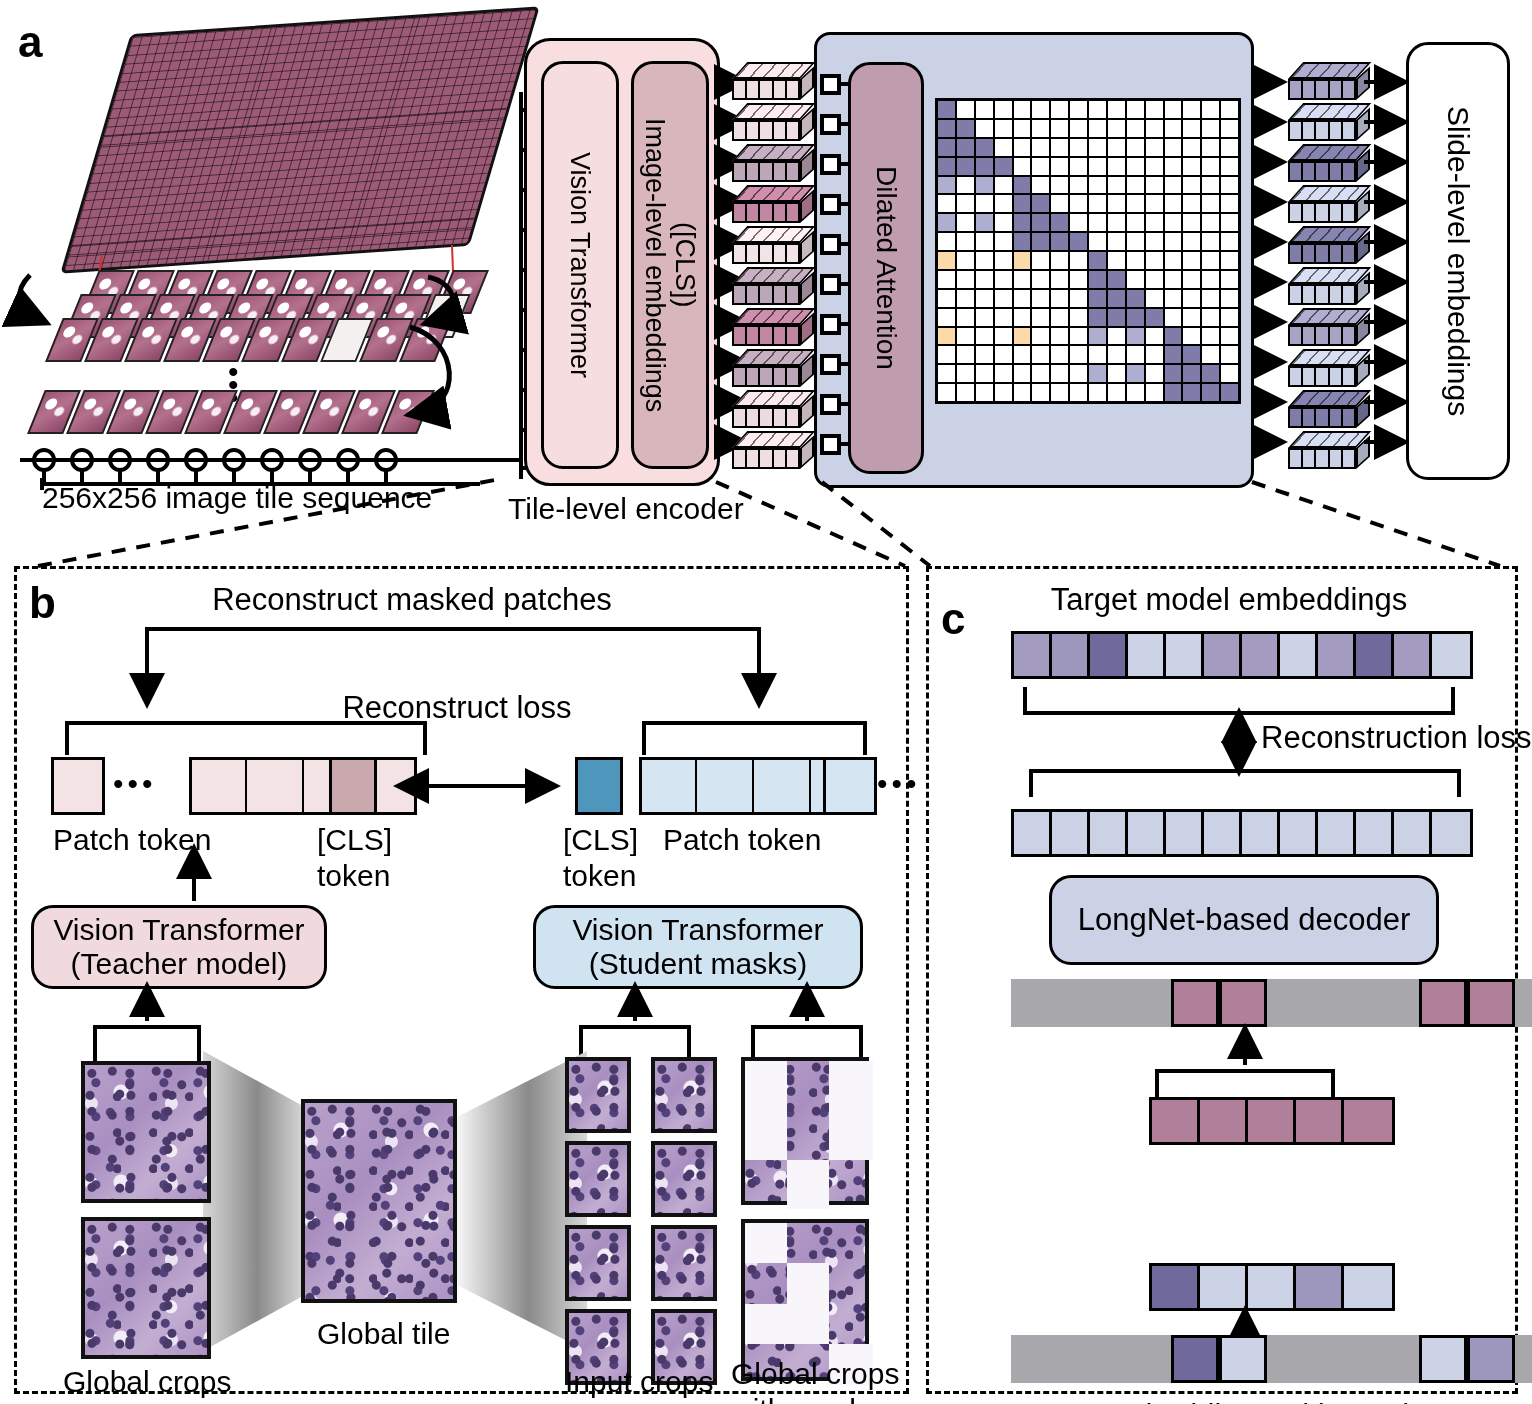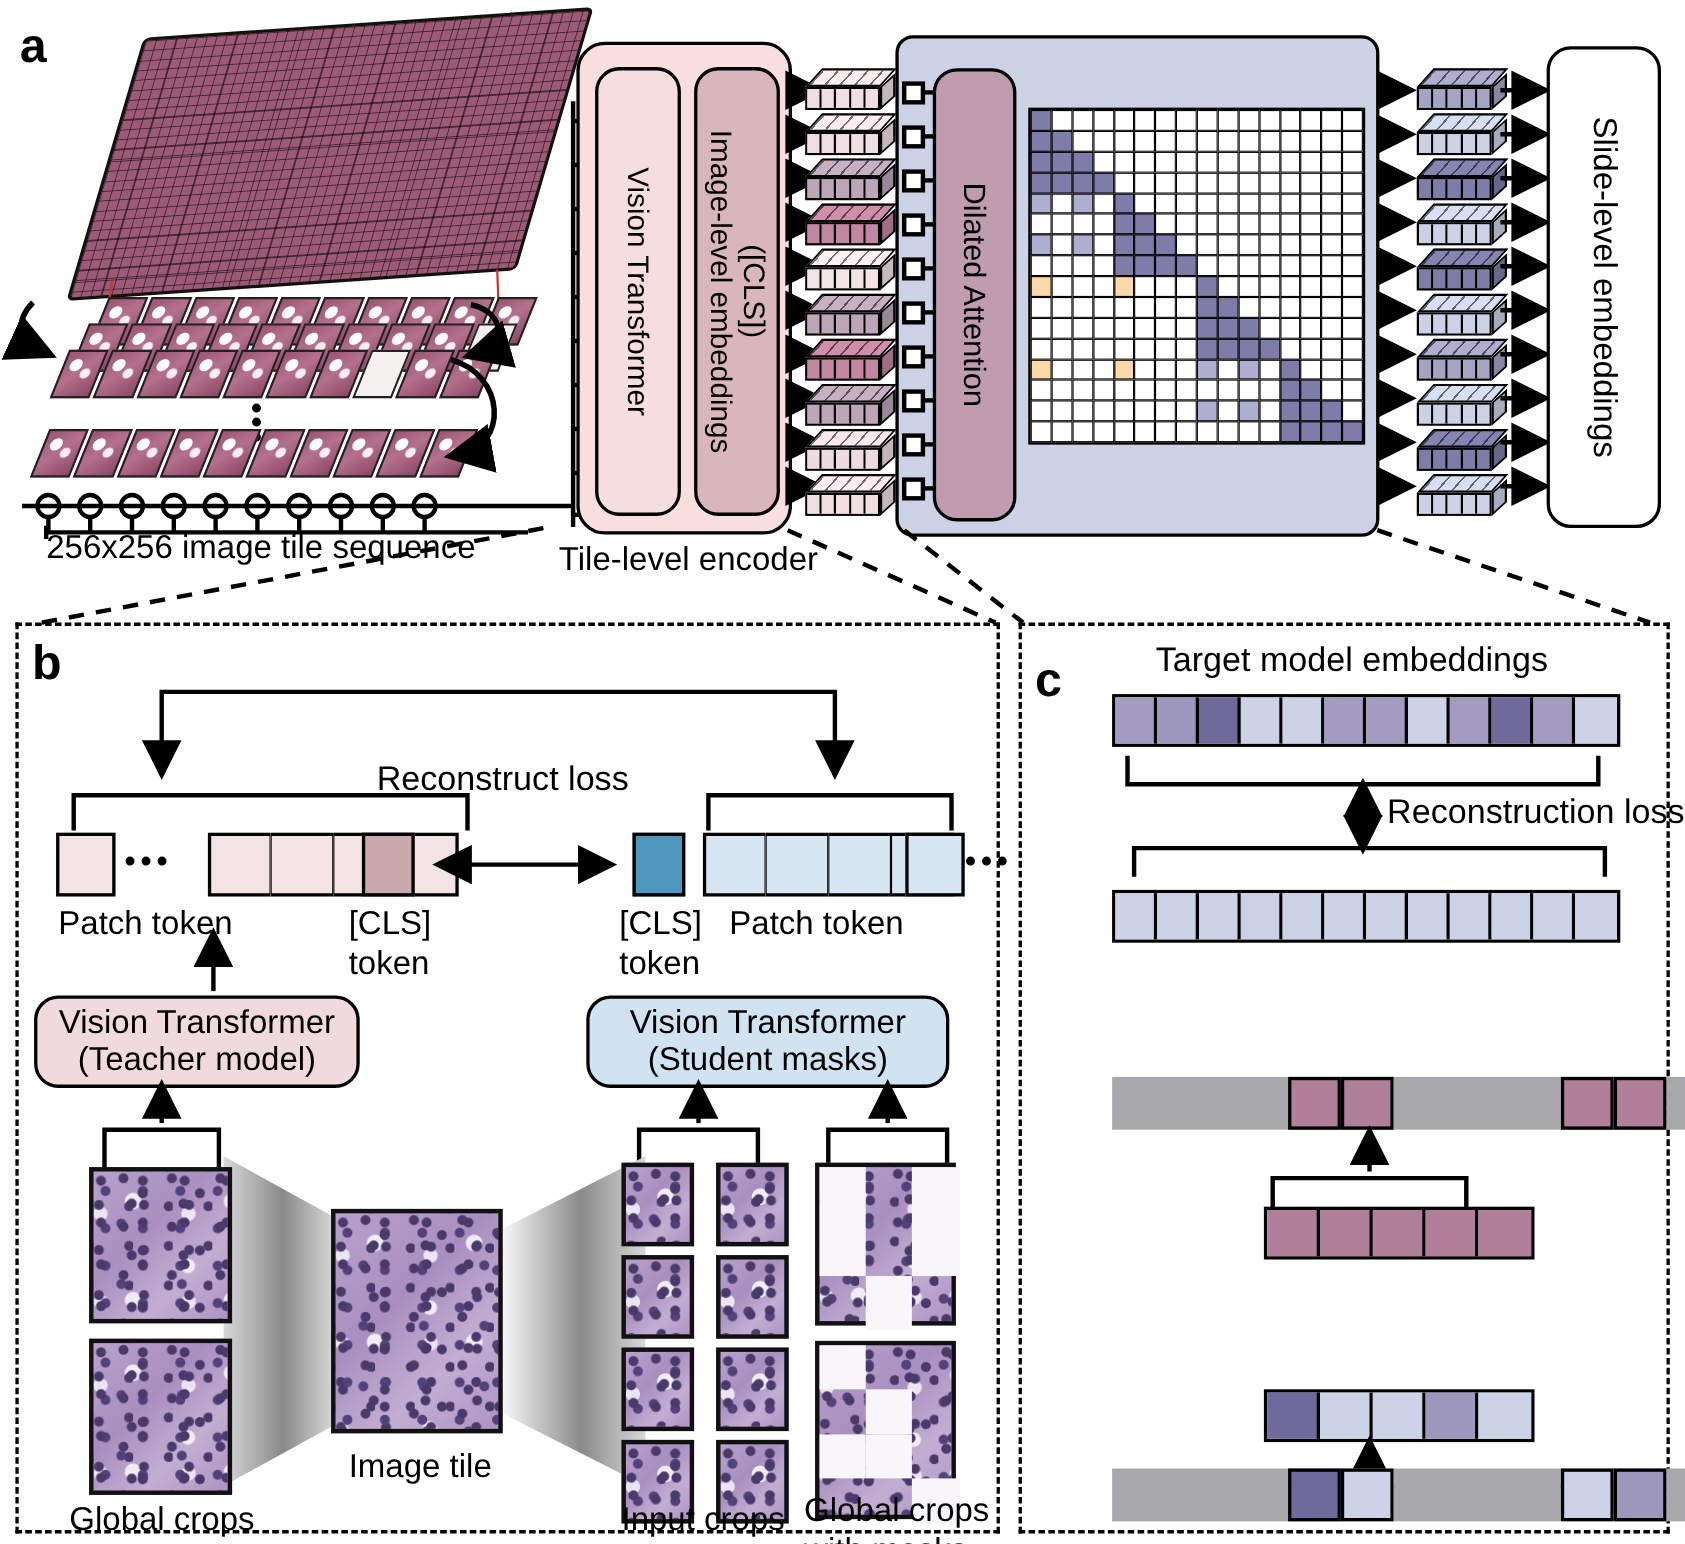--- a/index.html
+++ b/index.html
@@ -799,20 +799,21 @@
     <line x1="716" y1="12" x2="905" y2="96"></line>
     <line x1="822" y1="12" x2="930" y2="96"></line>
     <line x1="1252" y1="12" x2="1500" y2="96"></line>
   </g>
 </svg>
 
 <div class="abs dashframe" style="left:14px;top:566px;width:895px;height:828px;">
 
   <div class="abs panel-letter" style="left:12px;top:12px;">b</div>
 
+  <div class="abs lbl lbl-c" style="left:145px;top:14px;width:500px;font-size:31px;">Reconstruct masked patches</div>
 
   <svg class="abs" style="left:110px;top:56px;width:680px;height:90px;">
     <path d="M20,44 L20,4 L632,4 L632,44" fill="none" stroke="#000" stroke-width="4"></path>
     <g stroke="#000" stroke-width="4" marker-end="url(#ah)">
       <line x1="20" y1="44" x2="20" y2="72"></line>
       <line x1="632" y1="44" x2="632" y2="72"></line>
     </g>
   </svg>
 
   <div class="abs lbl lbl-c" style="left:300px;top:122px;width:280px;font-size:31px;">Reconstruct loss</div>
@@ -897,21 +898,21 @@
               clip-path:polygon(0 0,100% 22%,100% 78%,0 100%);"></div>
   <div class="abs" style="left:440px;top:482px;width:130px;height:300px;
               background:linear-gradient(270deg,#d8d8d8,#8a8a8a 45%,#f7f7f7);
               clip-path:polygon(100% 0,0 22%,0 78%,100% 100%);"></div>
 
   <div class="abs tissue" style="left:64px;top:492px;width:130px;height:142px;"></div>
   <div class="abs tissue" style="left:64px;top:648px;width:130px;height:142px;"></div>
   <div class="abs lbl" style="left:46px;top:796px;font-size:30px;">Global crops</div>
 
   <div class="abs tissue" style="left:284px;top:530px;width:156px;height:204px;"></div>
-  <div class="abs lbl" style="left:300px;top:748px;font-size:30px;">Image tile</div>
+  <div class="abs lbl" style="left:300px;top:748px;font-size:30px;">Global tile</div>
 
   <div class="abs tissue" style="left:548px;top:488px;width:66px;height:76px;"></div>
   <div class="abs tissue" style="left:634px;top:488px;width:66px;height:76px;"></div>
   <div class="abs tissue" style="left:548px;top:572px;width:66px;height:76px;"></div>
   <div class="abs tissue" style="left:634px;top:572px;width:66px;height:76px;"></div>
   <div class="abs tissue" style="left:548px;top:656px;width:66px;height:76px;"></div>
   <div class="abs tissue" style="left:634px;top:656px;width:66px;height:76px;"></div>
   <div class="abs tissue" style="left:548px;top:740px;width:66px;height:76px;"></div>
   <div class="abs tissue" style="left:634px;top:740px;width:66px;height:76px;"></div>
   <div class="abs lbl" style="left:548px;top:796px;font-size:30px;">Input crops</div>
@@ -970,20 +971,23 @@
       <div style="width: 38px; height: 100%; background: rgb(204, 210, 230); border-right: 3px solid rgb(0, 0, 0);"></div>
       <div style="width: 38px; height: 100%; background: rgb(204, 210, 230); border-right: 3px solid rgb(0, 0, 0);"></div>
       <div style="width: 38px; height: 100%; background: rgb(204, 210, 230); border-right: 3px solid rgb(0, 0, 0);"></div>
       <div style="width: 38px; height: 100%; background: rgb(204, 210, 230); border-right: 3px solid rgb(0, 0, 0);"></div>
       <div style="width: 38px; height: 100%; background: rgb(204, 210, 230); border-right: 3px solid rgb(0, 0, 0);"></div>
       <div style="width: 38px; height: 100%; background: rgb(204, 210, 230); border-right: 3px solid rgb(0, 0, 0);"></div>
       <div style="width: 38px; height: 100%; background: rgb(204, 210, 230); border-right: 3px solid rgb(0, 0, 0);"></div>
       <div style="width: 38px; height: 100%; background: rgb(204, 210, 230); border-right: 0px solid rgb(0, 0, 0);"></div>
     </div>
 
+  <div class="abs rbox" style="left:120px;top:306px;width:390px;height:90px;background:#ccd2e6;">
+    <span class="lbl" style="font-size:31px;">LongNet-based decoder</span>
+  </div>
 
   <div class="abs" id="dec-input" style="left:82px;top:410px;height:48px;display:flex;">
       <div style="width: 160px; height: 100%; background: rgb(168, 168, 172);"></div>
       <div style="width: 48px; height: 100%; background: rgb(176, 127, 153); border: 3px solid rgb(0, 0, 0);"></div>
       <div style="width: 48px; height: 100%; background: rgb(176, 127, 153); border: 3px solid rgb(0, 0, 0);"></div>
       <div style="width: 152px; height: 100%; background: rgb(168, 168, 172);"></div>
       <div style="width: 48px; height: 100%; background: rgb(176, 127, 153); border: 3px solid rgb(0, 0, 0);"></div>
       <div style="width: 48px; height: 100%; background: rgb(176, 127, 153); border: 3px solid rgb(0, 0, 0);"></div>
       <div style="width: 112px; height: 100%; background: rgb(168, 168, 172);"></div>
     </div>

